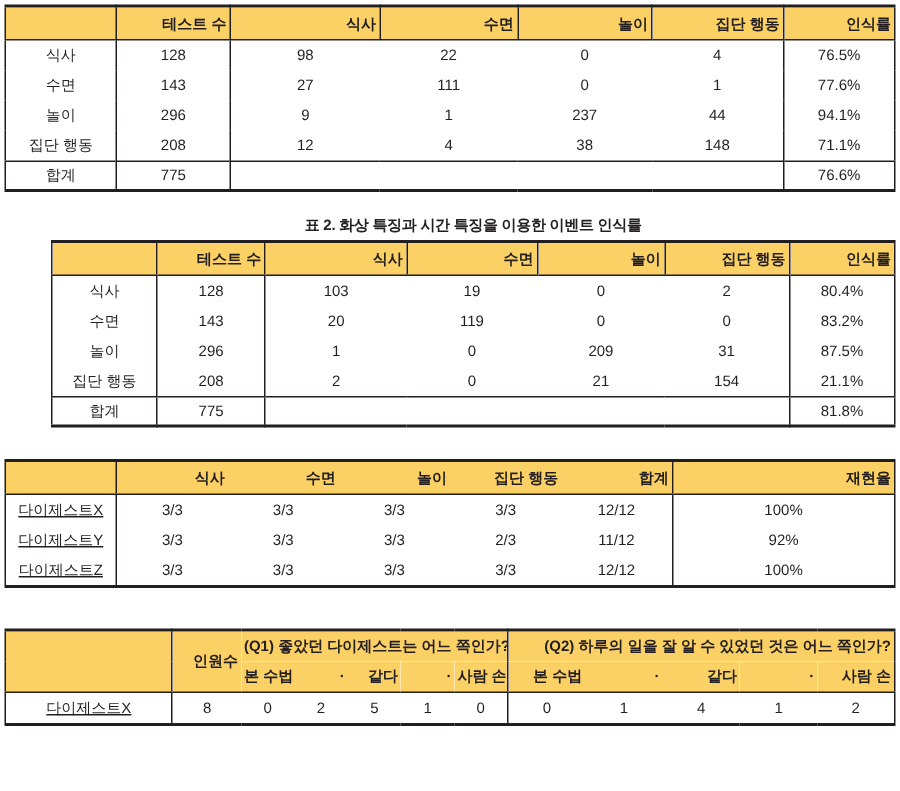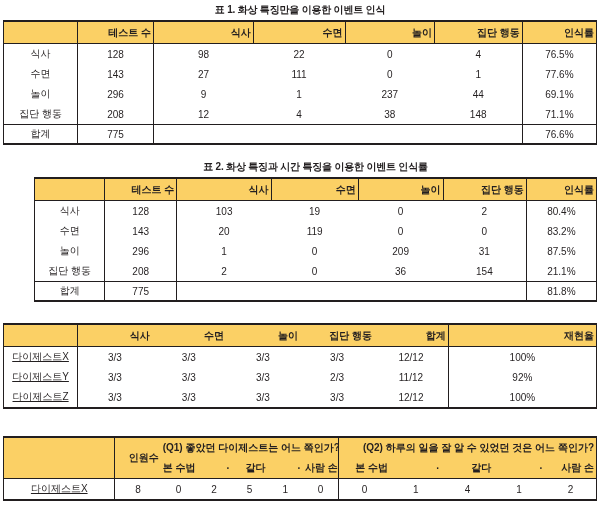--- a/index.html
+++ b/index.html
@@ -41,21 +41,20 @@
   .sec1{margin-bottom:15px;}
   .sec2{margin-bottom:21px;margin-left:31px;}
   .sec3{margin-bottom:27px;}
 </style>
 </head>
 <body>
 
 <div class="page">
 
   <div class="sec1">
-    <div class="tbl-title">표 1. 화상 특징만을 이용한 이벤트 인식</div>
     <table>
       <colgroup>
         <col style="width:12.5%">
           <col style="width:12.8%">
           <col style="width:16.8%">
         <col style="width:15.5%">
           <col style="width:15.1%">
           <col style="width:14.8%">
           <col style="width:12.5%">
       </colgroup>
@@ -87,21 +86,21 @@
         <td>1</td>
         <td class="vl">77.6%</td>
       </tr>
       <tr>
         <td>놀이</td>
         <td class="vl">296</td>
         <td class="vl">9</td>
         <td>1</td>
         <td>237</td>
         <td>44</td>
-        <td class="vl">69.1%</td>
+        <td class="vl">94.1%</td>
       </tr>
       <tr>
         <td>집단 행동</td>
         <td class="vl">208</td>
         <td class="vl">12</td>
         <td>4</td>
         <td>38</td>
         <td>148</td>
         <td class="vl">71.1%</td>
       </tr>
@@ -162,21 +161,21 @@
         <td>0</td>
         <td>209</td>
         <td>31</td>
         <td class="vl">87.5%</td>
       </tr>
       <tr>
         <td>집단 행동</td>
         <td class="vl">208</td>
         <td class="vl">2</td>
         <td>0</td>
-        <td>36</td>
+        <td>21</td>
         <td>154</td>
         <td class="vl">21.1%</td>
       </tr>
       <tr class="total">
         <td>합계</td>
         <td class="vl">775</td>
         <td class="vl" colspan="4"></td>
         <td class="vl">81.8%</td>
       </tr>
     </tbody>

